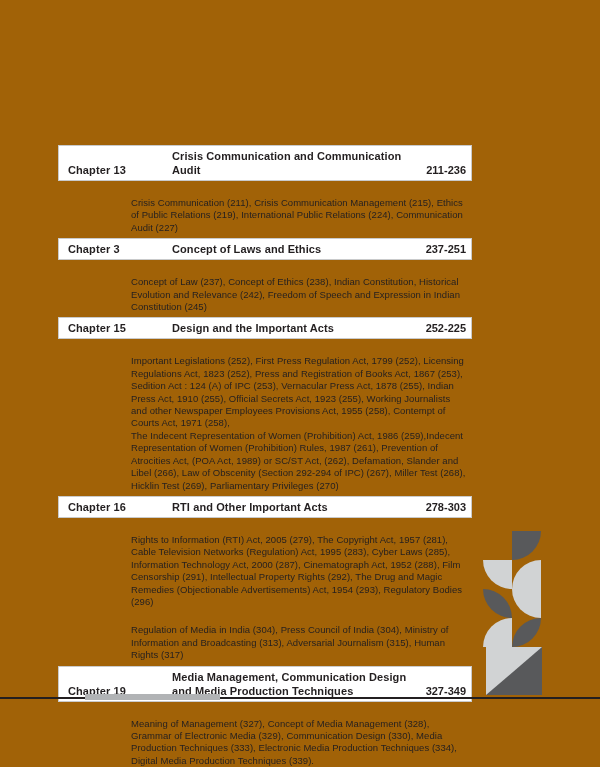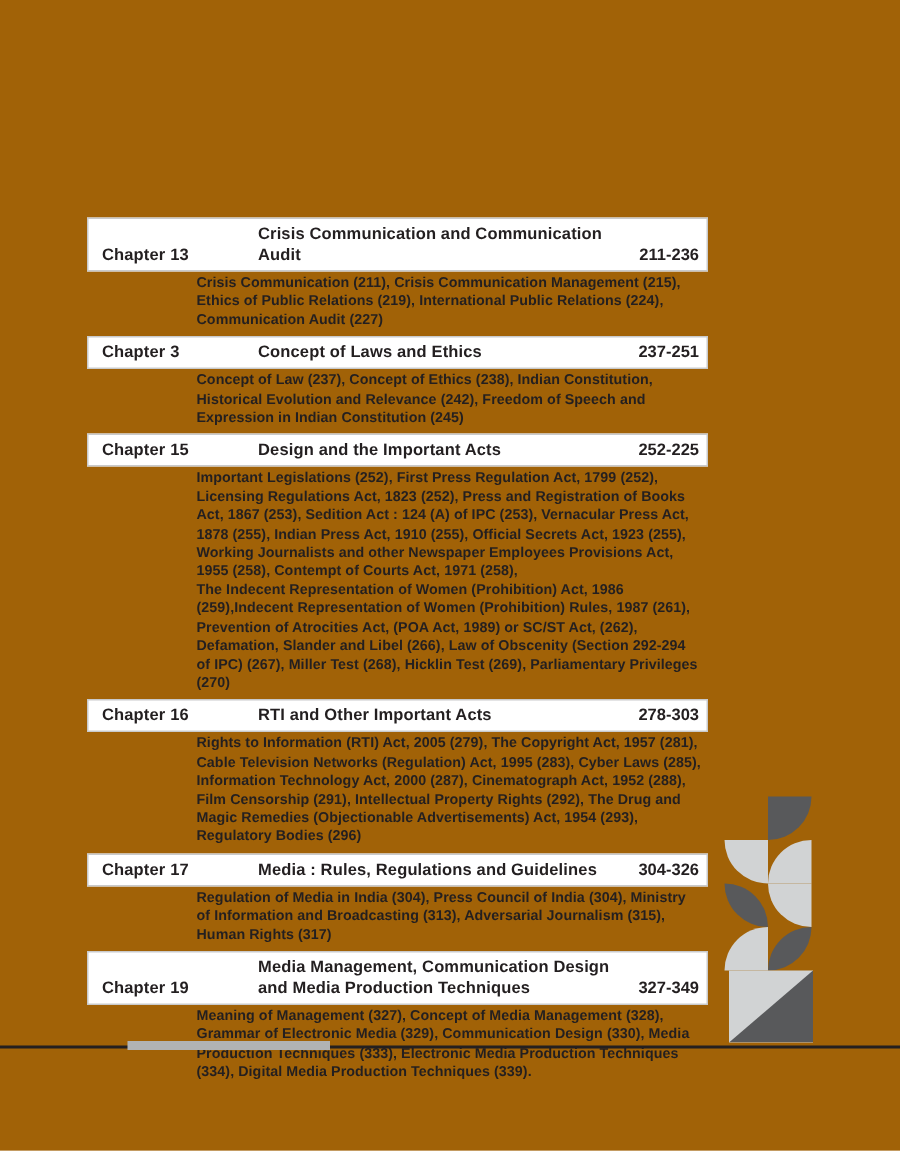--- a/index.html
+++ b/index.html
@@ -53,23 +53,22 @@
   }
   .ch-pages{
     margin-left:auto;
     font-size:11px;
     font-weight:bold;
     line-height:13px;
     white-space:nowrap;
     padding-left:8px;
   }
   .ch-topics{
-    margin:2px 0 4px 73px;
+    margin:16px 0 4px 73px;
     width:337px;
-    font-weight:bold;
   }
   .topics-line{
     font-size:9.5px;
     line-height:12.4px;
     letter-spacing:0.05px;
   }
 
   
   .motif{
     position:absolute;
@@ -157,25 +156,20 @@
         <span class="ch-label">Chapter 16</span>
         <span class="ch-title">RTI and Other Important Acts</span>
         <span class="ch-pages">278-303</span>
       </div>
       <div class="ch-topics">
           <div class="topics-line">Rights to Information (RTI) Act, 2005 (279), The Copyright Act, 1957 (281), Cable Television Networks (Regulation) Act, 1995 (283), Cyber Laws (285), Information Technology Act, 2000 (287), Cinematograph Act, 1952 (288), Film Censorship (291), Intellectual Property Rights (292), The Drug and Magic Remedies (Objectionable Advertisements) Act, 1954 (293), Regulatory Bodies (296)</div>
         </div>
     </div>
 
     <div class="chapter">
-      <div class="ch-head">
-        <span class="ch-label">Chapter 17</span>
-        <span class="ch-title">Media : Rules, Regulations and Guidelines</span>
-        <span class="ch-pages">304-326</span>
-      </div>
       <div class="ch-topics">
           <div class="topics-line">Regulation of Media in India (304), Press Council of India (304), Ministry of Information and Broadcasting (313), Adversarial Journalism (315), Human Rights (317)</div>
         </div>
     </div>
 
     <div class="chapter">
       <div class="ch-head">
         <span class="ch-label">Chapter 19</span>
         <span class="ch-title">Media Management, Communication Design and Media Production Techniques</span>
         <span class="ch-pages">327-349</span>

